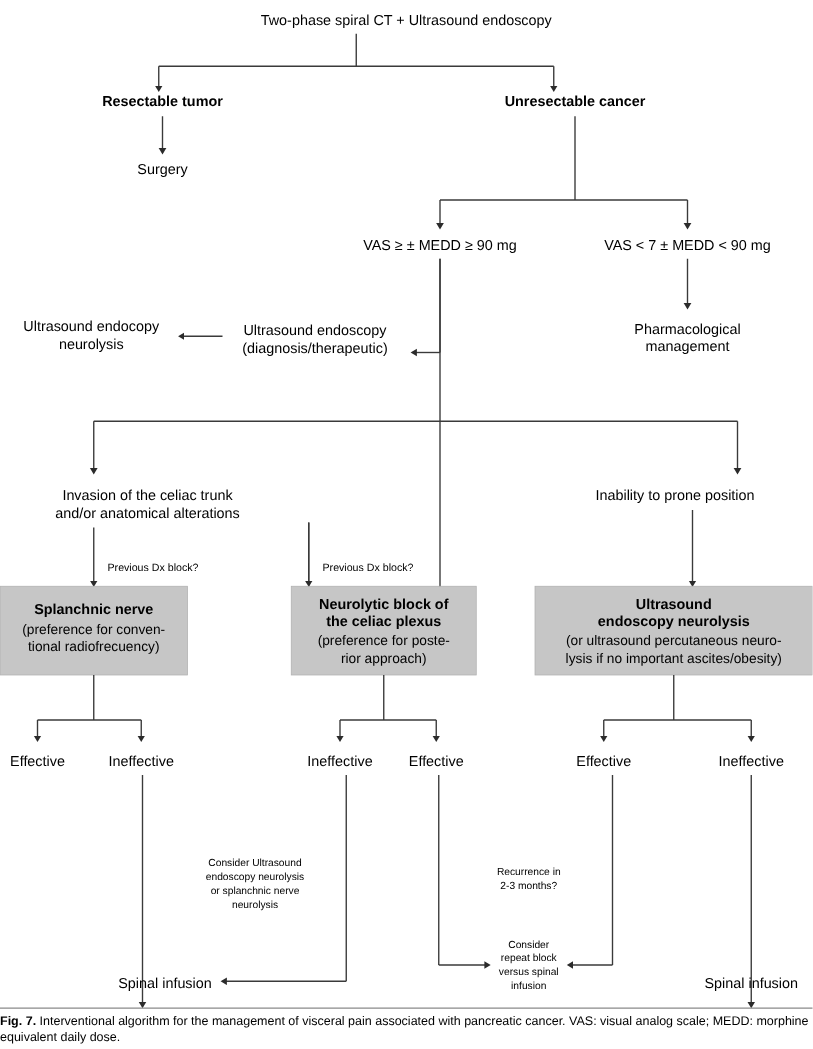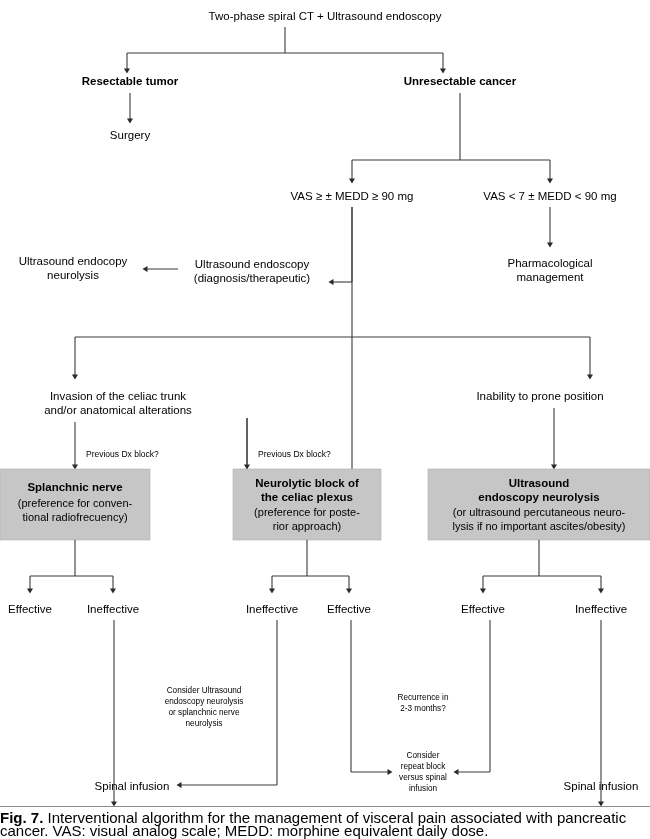--- a/index.html
+++ b/index.html
@@ -67,21 +67,21 @@
     top: 806px;
     width: 650px;
     height: 1px;
     background: #8a8a8a;
   }
   #caption {
     position: absolute;
     left: 0;
     top: 811px;
     width: 650px;
-    font-size: 15px;
+    font-size: 10px;
     line-height: 13px;
     color: #000;
   }
   #caption .fig-label {
     font-weight: bold;
   }
 </style>
 </head>
 <body>
 

